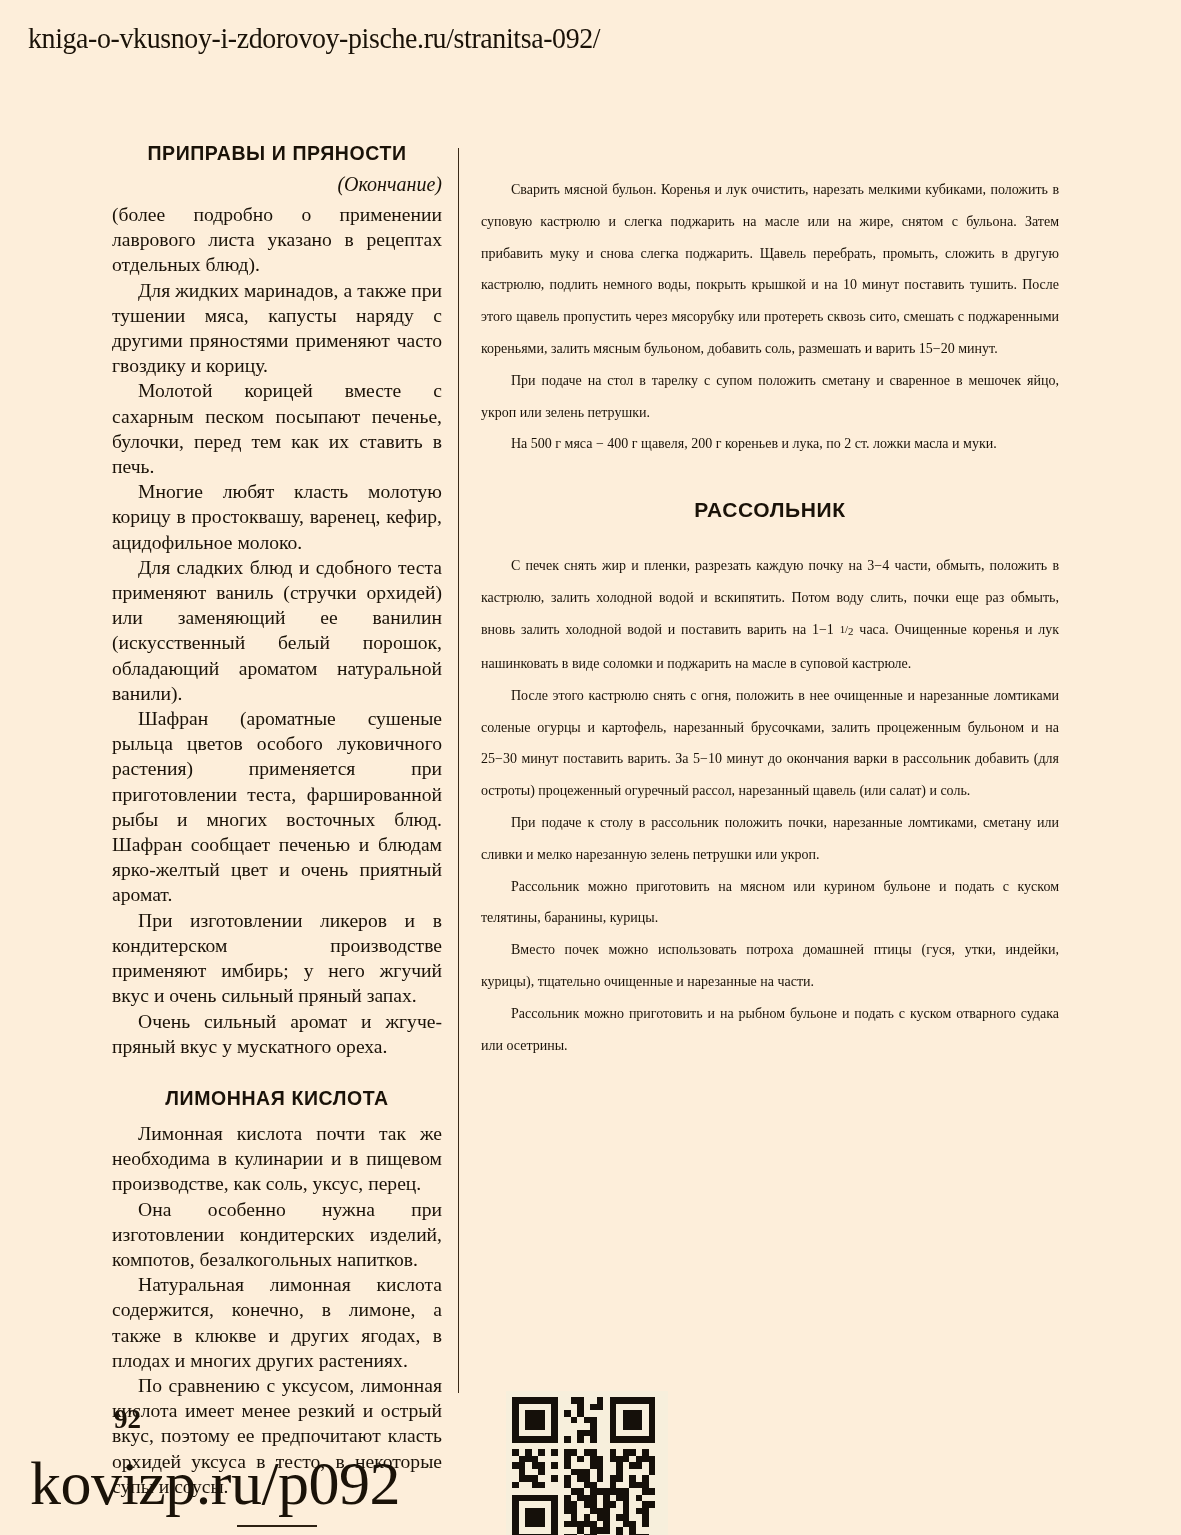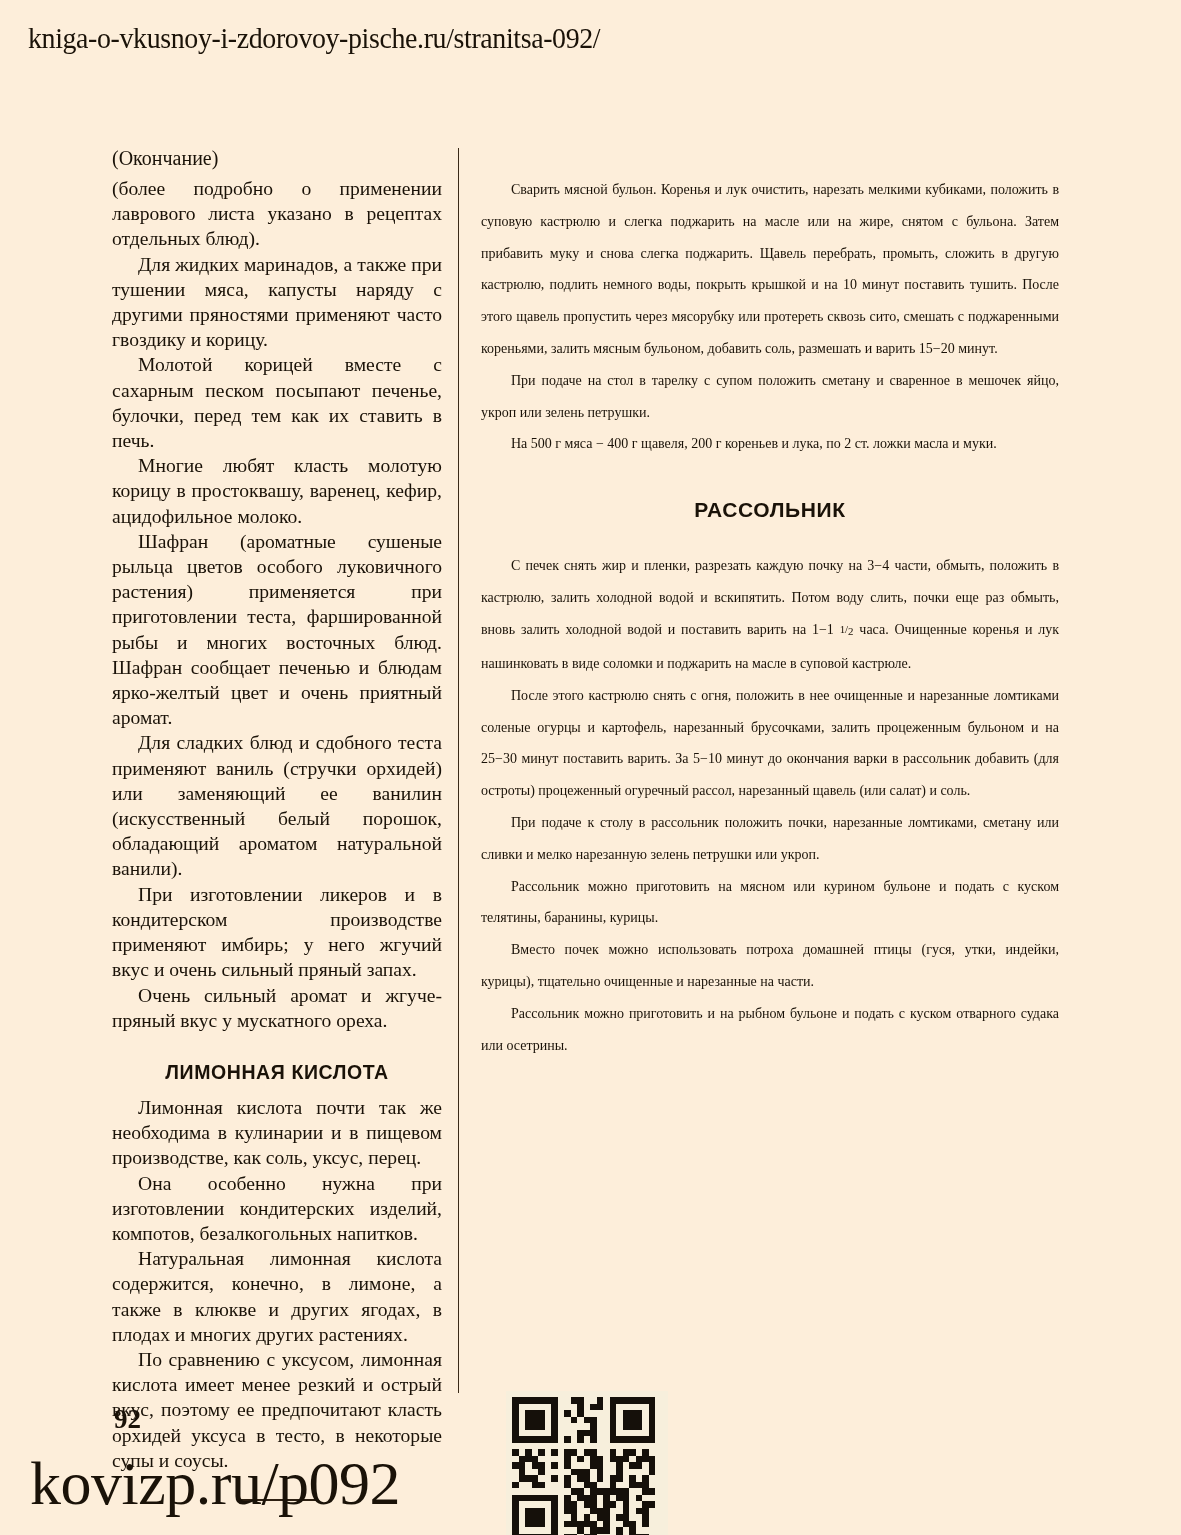--- a/index.html
+++ b/index.html
@@ -73,21 +73,22 @@
   .col-left h2.sec-title {
     font-size: 19.5px;
     line-height: 26px;
   }
   .col-right h2.sec-title {
     font-size: 21px;
     line-height: 28px;
   }
 
   .subtitle {
-    text-align: left;
+    text-align: right;
+    font-style: italic;
     font-size: 20px;
     line-height: 28px;
     margin: 4px 0 4px 0;
   }
 
   
   .col-left p {
     margin: 0;
     font-size: 19.6px;
     line-height: 25.2px;
@@ -165,28 +166,29 @@
 <body>
 
 <div class="page">
 
   <div class="url-header">kniga-o-vkusnoy-i-zdorovoy-pische.ru/stranitsa-092/</div>
 
   <div class="col-divider"></div>
 
   <div class="col-left">
 
+    <h2 class="sec-title">ПРИПРАВЫ И ПРЯНОСТИ</h2>
     <div class="subtitle">(Окончание)</div>
 
     <p>(более подробно о применении лаврового листа указано в рецептах отдельных блюд).</p>
     <p class="ind">Для жидких маринадов, а также при тушении мяса, капусты наряду с другими пряностями применяют часто гвоздику и корицу.</p>
     <p class="ind">Молотой корицей вместе с сахарным песком посыпают печенье, булочки, перед тем как их ставить в печь.</p>
     <p class="ind">Многие любят класть молотую корицу в простоквашу, варенец, кефир, ацидофильное молоко.</p>
+    <p class="ind">Для сладких блюд и сдобного теста применяют ваниль (стручки орхидей) или заменяющий ее ванилин (искусственный белый порошок, обладающий ароматом натуральной ванили).</p>
     <p class="ind">Шафран (ароматные сушеные рыльца цветов особого луковичного растения) применяется при приготовлении теста, фаршированной рыбы и многих восточных блюд. Шафран сообщает печенью и блюдам ярко-желтый цвет и очень приятный аромат.</p>
-    <p class="ind">Для сладких блюд и сдобного теста применяют ваниль (стручки орхидей) или заменяющий ее ванилин (искусственный белый порошок, обладающий ароматом натуральной ванили).</p>
     <p class="ind">При изготовлении ликеров и в кондитерском производстве применяют имбирь; у него жгучий вкус и очень сильный пряный запах.</p>
     <p class="ind">Очень сильный аромат и жгуче-пряный вкус у мускатного ореха.</p>
 
     <div class="head-block-left">
       <h2 class="sec-title">ЛИМОННАЯ КИСЛОТА</h2>
     </div>
 
     <p class="ind">Лимонная кислота почти так же необходима в кулинарии и в пищевом производстве, как соль, уксус, перец.</p>
     <p class="ind">Она особенно нужна при изготовлении кондитерских изделий, компотов, безалкогольных напитков.</p>
     <p class="ind">Натуральная лимонная кислота содержится, конечно, в лимоне, а также в клюкве и других ягодах, в плодах и многих других растениях.</p>

